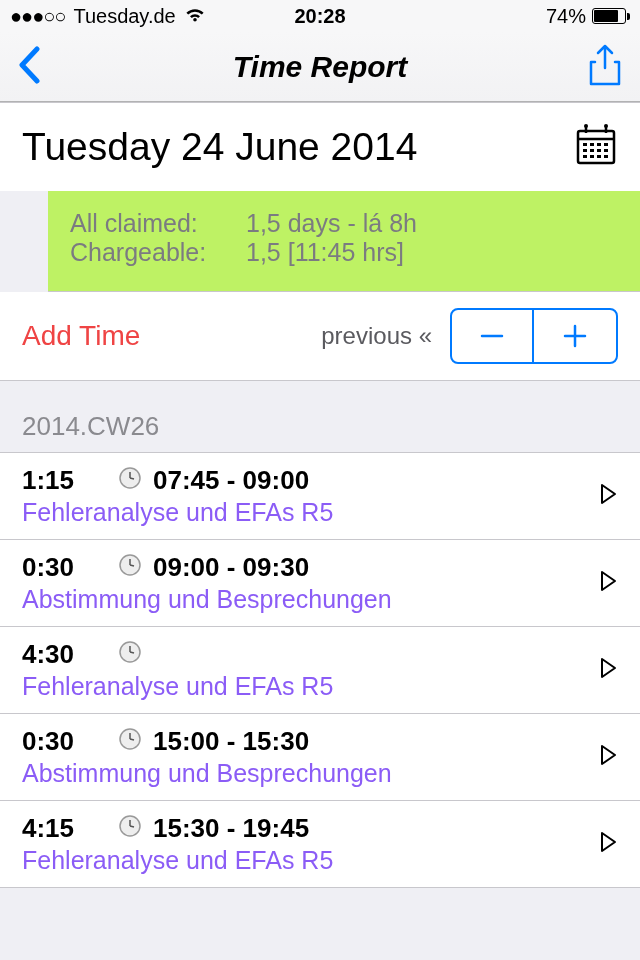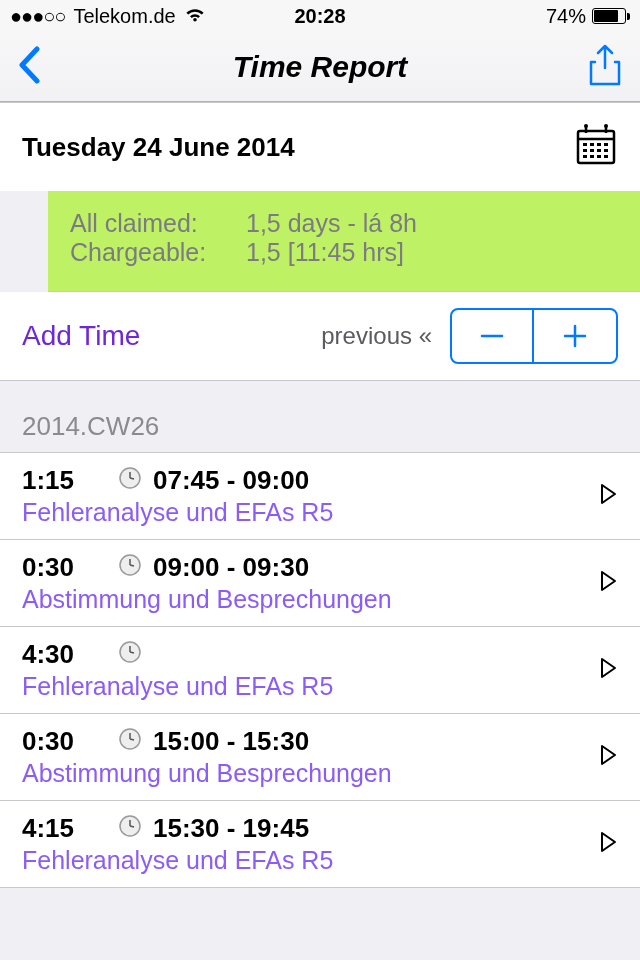--- a/index.html
+++ b/index.html
@@ -18,30 +18,30 @@
     .battery-tip { width: 3px; height: 7px; background: #000; margin-left: 1px; border-radius: 0 2px 2px 0; }
 
     
     .navbar { height: 70px; background: linear-gradient(#f7f7f8,#f2f2f4); border-bottom: 1px solid #b2b2b3; display: flex; align-items: center; justify-content: space-between; padding: 0 18px; font-style: italic; }
     .navbar .title { position: absolute; left: 50%; transform: translateX(-50%); font-size: 30px; font-weight: 700; color: #000; }
     .back { color: #007aff; }
     .share { color: #007aff; }
 
     
     .daterow { background: #fff; padding: 20px 22px; display: flex; align-items: center; justify-content: space-between; border-top: 1px solid #c8c7cc; }
-    .daterow .date { font-size: 26px; font-weight: 700; }
+    .daterow .date { font-size: 39px; font-weight: 400; }
 
     
     .summary { background: #bef264; padding: 18px 22px 24px; font-size: 25px; color: #7b7b81; border-bottom: 1px solid #c8c7cc; margin-left: 48px; }
     .summary-line { display: flex; }
     .summary-label { width: 176px; }
 
     
     .controls { background: #fff; display: flex; align-items: center; padding: 16px 22px; border-bottom: 1px solid #c8c7cc; }
-    .addtime { color: #6d28d9; font-size: 28px; font-weight: 400; flex: 0 0 auto; margin-right: auto; }
+    .addtime { color: #ef4444; font-size: 28px; font-weight: 400; flex: 0 0 auto; margin-right: auto; }
     .navtext { text-align: right; color: #5a5a5f; font-size: 24px; line-height: 1.25; margin-right: 18px; }
     .stepper { display: flex; border: 2px solid #007aff; border-radius: 8px; overflow: hidden; }
     .stepper div { width: 82px; height: 52px; display: flex; align-items: center; justify-content: center; color: #007aff; font-size: 38px; font-weight: 300; }
     .stepper div:first-child { border-right: 2px solid #007aff; }
 
     
     .section-header { background: #efeff4; color: #8a8a8f; font-size: 26px; padding: 30px 22px 10px; }
 
     
     .entry { background: #fff; border-top: 1px solid #c8c7cc; padding: 12px 22px; display: flex; align-items: center; }
@@ -53,21 +53,21 @@
     .entry-range { font-weight: 700; }
     .entry-desc { font-size: 25px; color: #8b5cf6; margin-top: 2px; }
     .disclosure { margin-left: 10px; }
   </style>
 </head>
 <body>
 
 <div class="statusbar">
   <div class="left">
     <span class="dots">●●●○○</span>
-    <span>Telekom.de</span>
+    <span>Tuesday.de</span>
     <span class="wifi">
       <svg width="22" height="16" viewBox="0 0 22 16">
           <path d="M11 14.5a1.8 1.8 0 100-3.6 1.8 1.8 0 000 3.6zm-5-5.2l1.8 1.8a4.5 4.5 0 016.4 0l1.8-1.8a7 7 0 00-10 0zM2.4 5.7l1.8 1.8a9.6 9.6 0 0113.6 0l1.8-1.8a12.2 12.2 0 00-17.2 0z" fill="#000"></path>
         </svg>
     </span>
   </div>
   <div class="center">20:28</div>
   <div class="right">
     <span>74%</span>
     <span class="battery">

